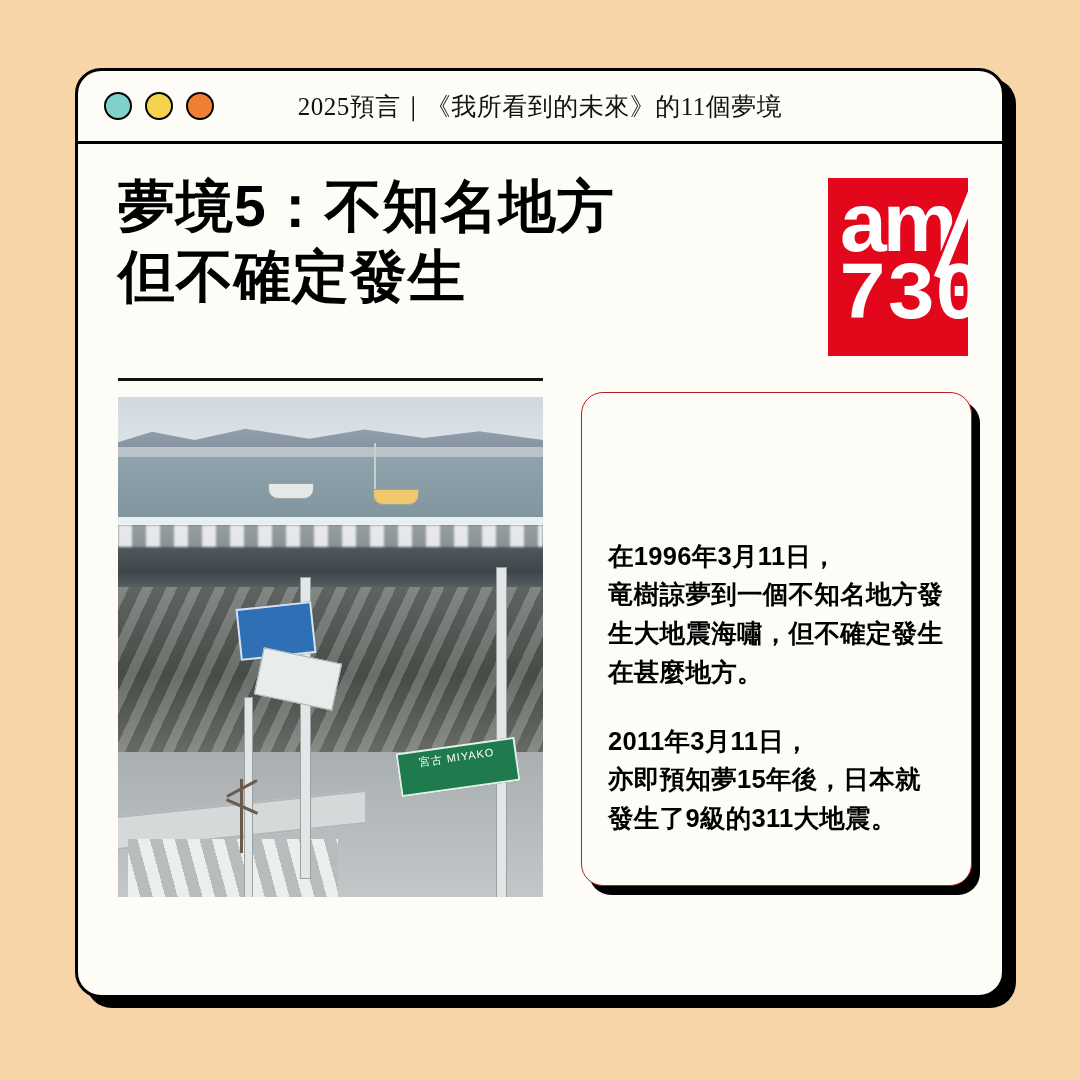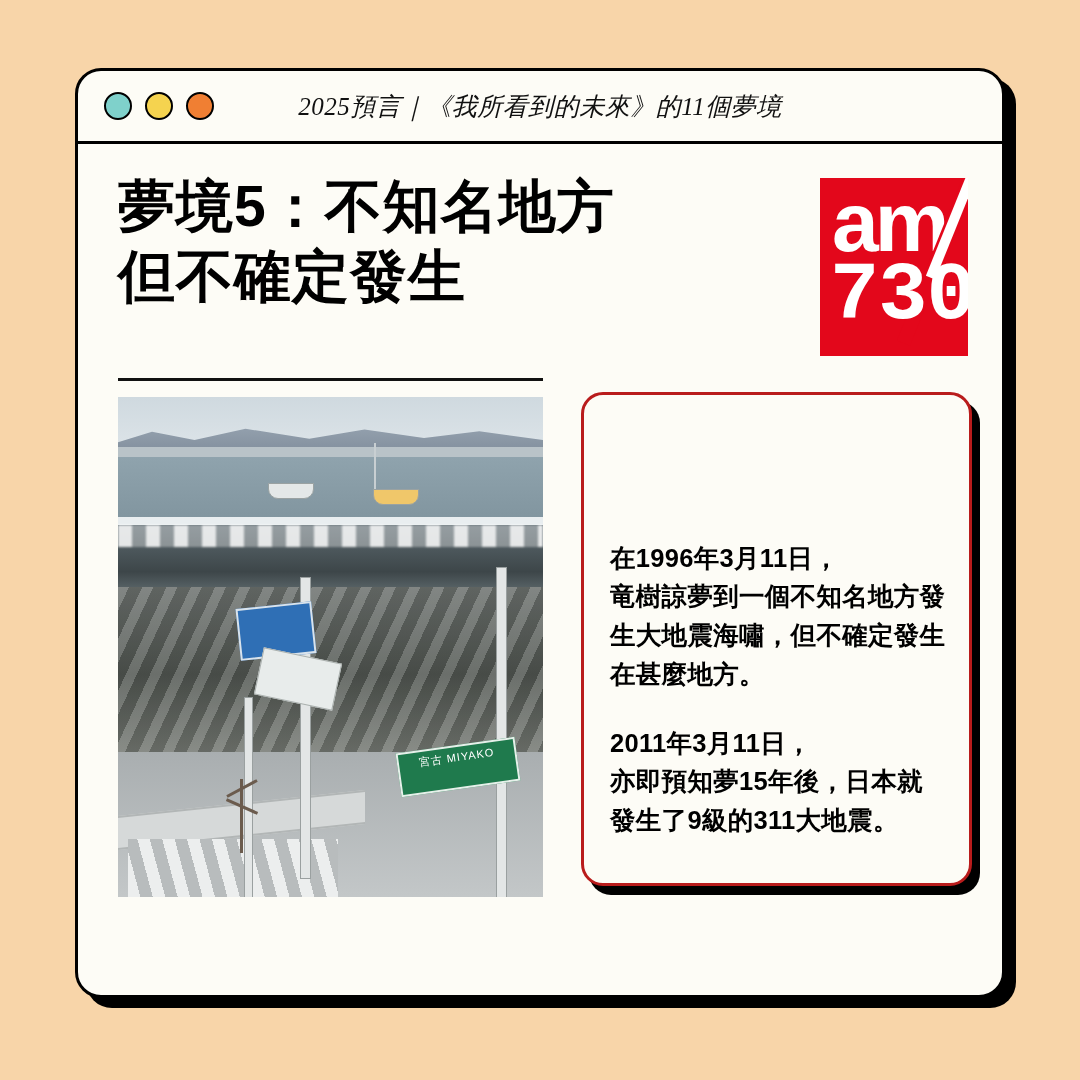--- a/index.html
+++ b/index.html
@@ -37,21 +37,20 @@
     box-sizing: border-box;
   }
 
   
   .titlebar {
     position: relative;
     height: 70px;
     border-bottom: 3px solid #000;
     display: flex;
     align-items: center;
-    font-style: italic;
   }
   .dots {
     display: flex;
     gap: 13px;
     margin-left: 26px;
   }
   .dot {
     width: 28px;
     height: 28px;
     border-radius: 50%;
@@ -88,21 +87,20 @@
   }
   .logo {
     width: 140px;
     height: 178px;
     background: #e3071b;
     position: relative;
     flex: none;
     margin-top: 6px;
     margin-right: 4px;
     overflow: hidden;
-    padding-left: 8px;
   }
   .logo-am {
     position: absolute;
     top: 2px;
     left: 12px;
     font-size: 84px;
     font-weight: bold;
     color: #fff;
     font-family: "Liberation Sans", sans-serif;
     letter-spacing: -4px;
@@ -177,21 +175,21 @@
     background: #000;
     border-radius: 22px;
   }
   .textbox {
     position: absolute;
     left: 0;
     top: 0;
     width: 100%;
     height: 494px;
     background: #fdfcf6;
-    border: 3px solid #b91c1c;
+    border: 1px solid #b91c1c;
     border-radius: 22px;
     box-sizing: border-box;
     padding: 118px 22px 0 26px;
   }
   .para {
     font-size: 25.5px;
     font-weight: bold;
     line-height: 1.52;
     color: #000;
     white-space: pre-line;

